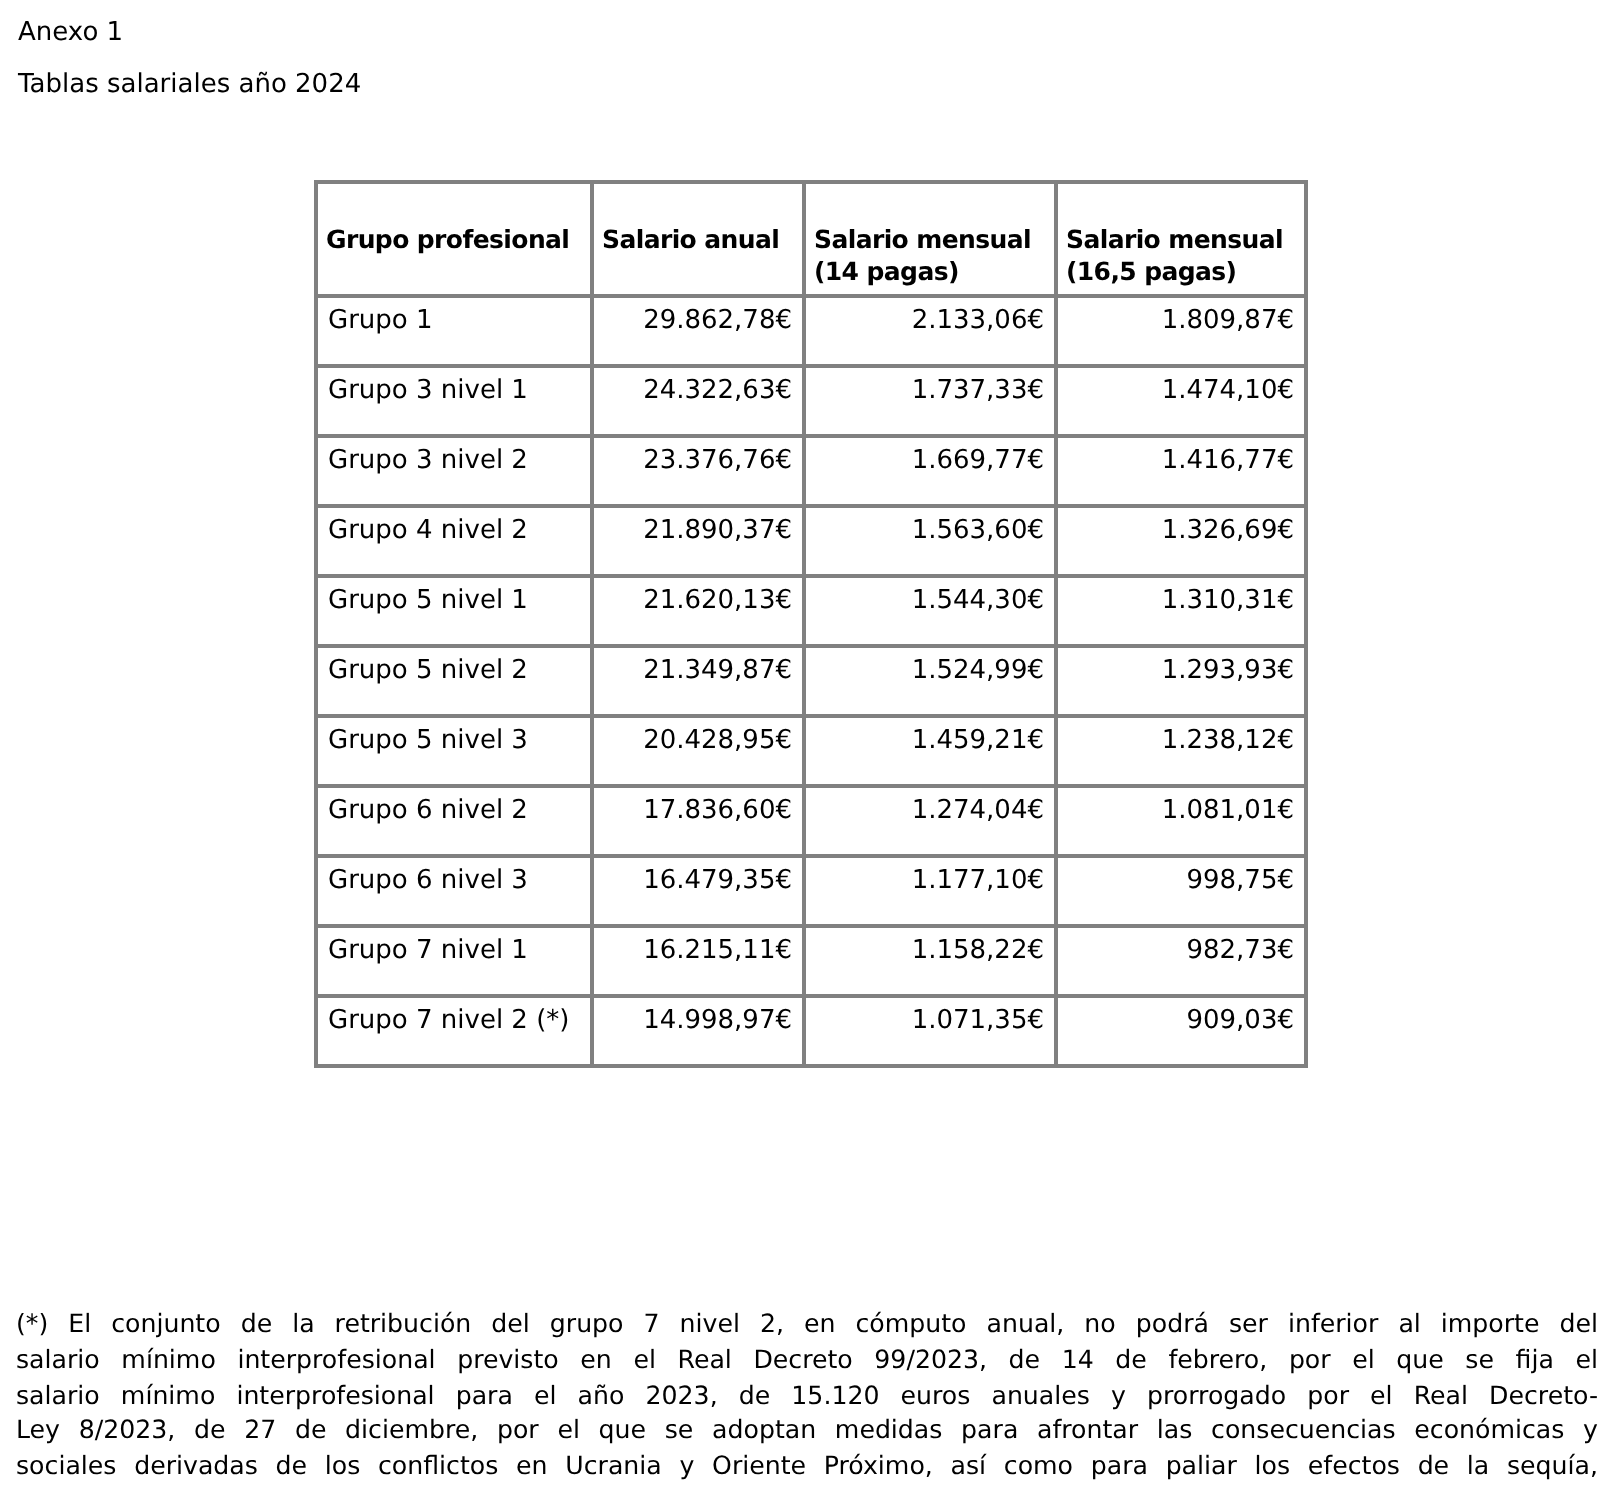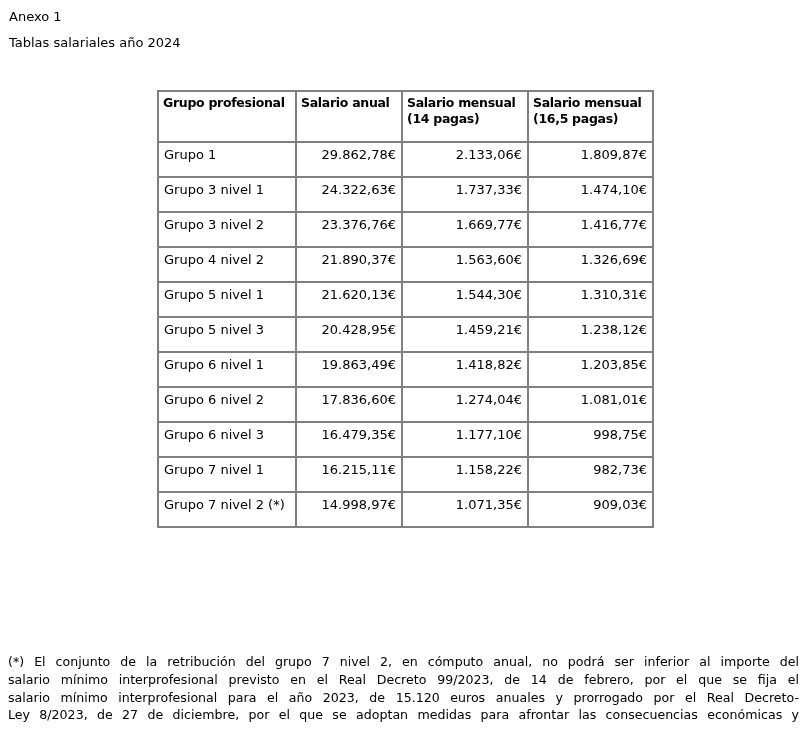--- a/index.html
+++ b/index.html
@@ -41,21 +41,21 @@
     vertical-align: top;
     overflow: hidden;
   }
   .salary-table thead tr { height: 51px; }
   .salary-table tbody tr { height: 35px; margin-top: 28px; }
   .salary-table th {
     font-size: 12.5px;
     font-weight: bold;
     letter-spacing: -0.3px;
     text-align: left;
-    padding: 3px 2px 3px 4px;
+    padding: 20px 2px 3px 4px;
     line-height: 16px;
     white-space: nowrap;
   }
   .salary-table td {
     font-size: 13px;
     line-height: 15px;
     padding: 4px 5px 3px 5px;
     white-space: nowrap;
   }
   .salary-table td.num { text-align: right; }
@@ -130,30 +130,30 @@
         <td class="num">1.563,60€</td>
         <td class="num">1.326,69€</td>
       </tr>
       <tr>
         <td>Grupo 5 nivel 1</td>
         <td class="num">21.620,13€</td>
         <td class="num">1.544,30€</td>
         <td class="num">1.310,31€</td>
       </tr>
       <tr>
+        <td>Grupo 5 nivel 2</td>
+        <td class="num">21.349,87€</td>
+        <td class="num">1.524,99€</td>
+        <td class="num">1.293,93€</td>
+      </tr>
+      <tr>
         <td>Grupo 5 nivel 3</td>
         <td class="num">20.428,95€</td>
         <td class="num">1.459,21€</td>
         <td class="num">1.238,12€</td>
-      </tr>
-      <tr>
-        <td>Grupo 6 nivel 1</td>
-        <td class="num">19.863,49€</td>
-        <td class="num">1.418,82€</td>
-        <td class="num">1.203,85€</td>
       </tr>
       <tr>
         <td>Grupo 6 nivel 2</td>
         <td class="num">17.836,60€</td>
         <td class="num">1.274,04€</td>
         <td class="num">1.081,01€</td>
       </tr>
       <tr>
         <td>Grupo 6 nivel 3</td>
         <td class="num">16.479,35€</td>
@@ -173,13 +173,14 @@
         <td class="num">909,03€</td>
       </tr>
     </tbody>
 </table>
 
 <div class="footnote" id="footnote">
     <div class="fline">(*) El conjunto de la retribución del grupo 7 nivel 2, en cómputo anual, no podrá ser inferior al importe del</div>
     <div class="fline">salario mínimo interprofesional previsto en el Real Decreto 99/2023, de 14 de febrero, por el que se fija el</div>
     <div class="fline">salario mínimo interprofesional para el año 2023, de 15.120 euros anuales y prorrogado por el Real Decreto-</div>
     <div class="fline">Ley 8/2023, de 27 de diciembre, por el que se adoptan medidas para afrontar las consecuencias económicas y</div>
+    <div class="fline">sociales derivadas de los conflictos en Ucrania y Oriente Próximo, así como para paliar los efectos de la sequía,</div>
   </div>
 
 </body></html>

